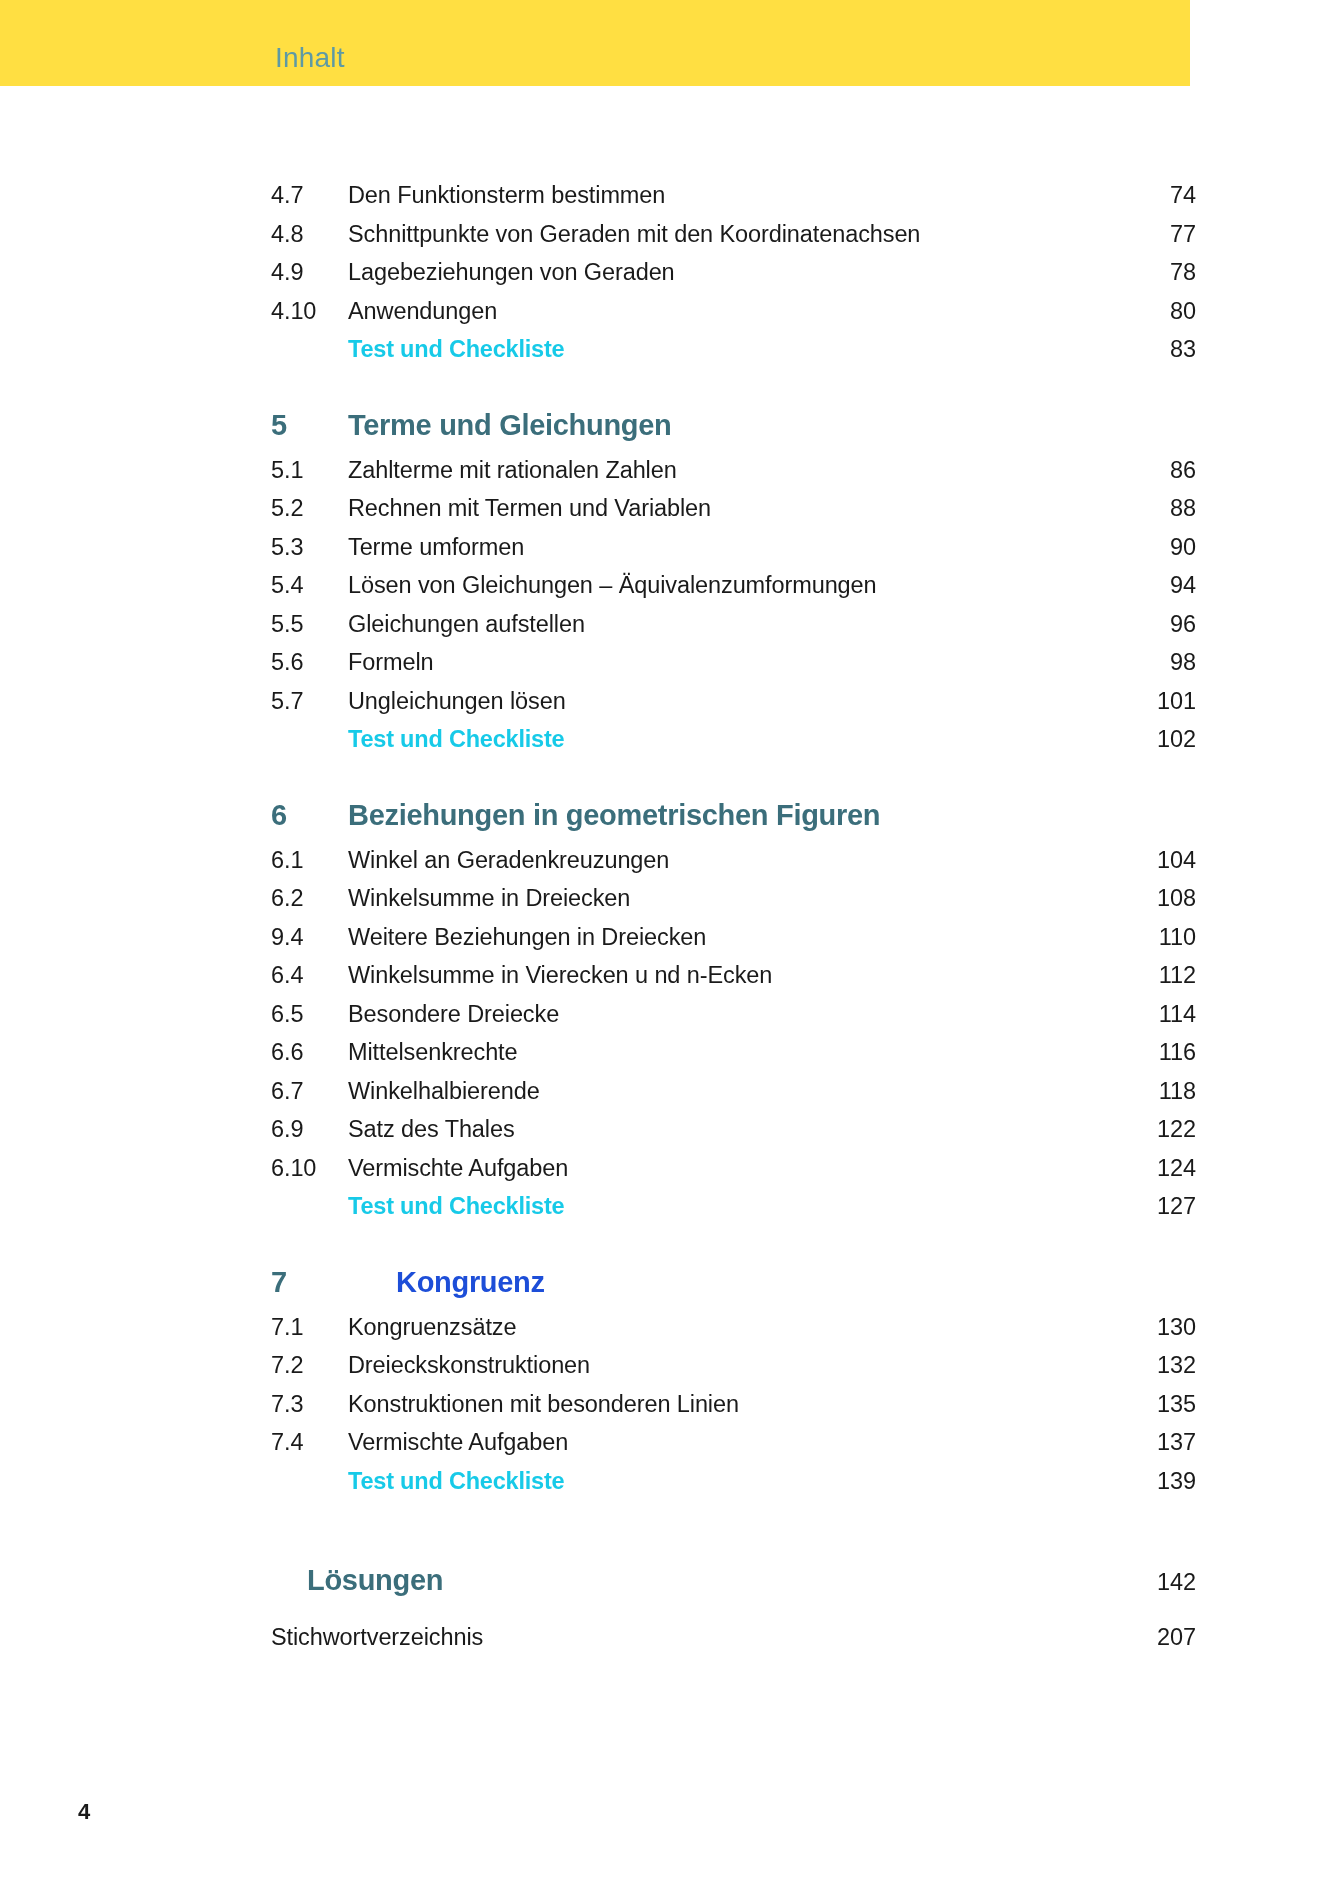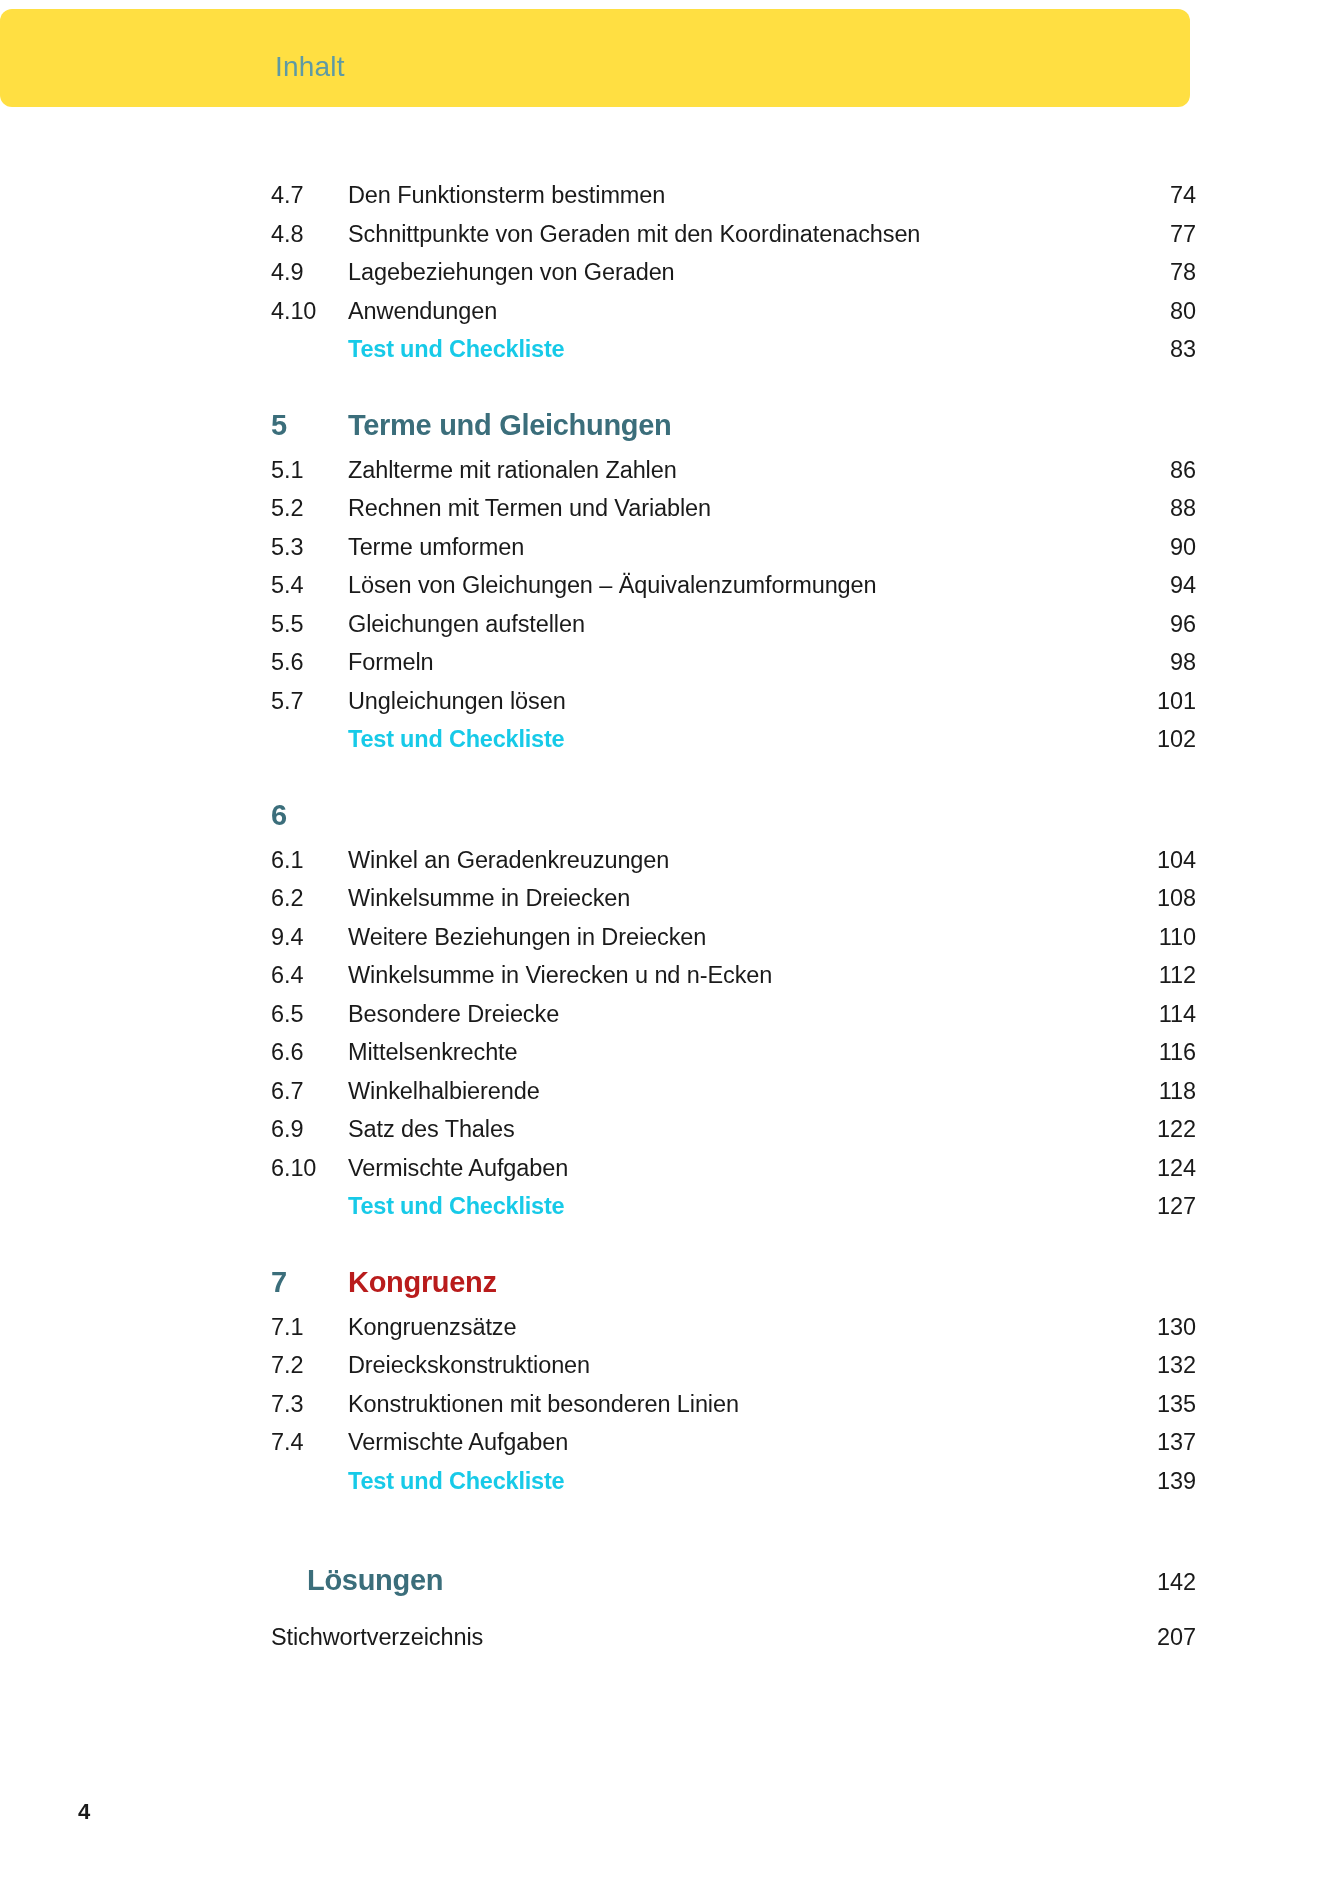--- a/index.html
+++ b/index.html
@@ -18,25 +18,24 @@
     width: 1339px;
     height: 1890px;
     background: #ffffff;
     overflow: hidden;
   }
 
   
   .header-band {
     position: absolute;
     left: 0;
-    top: 9px;
+    top: 0;
     width: 1190px;
-    height: 98px;
+    height: 86px;
     background: #FFDF42;
-    border-radius: 12px;
   }
   .header-title {
     position: absolute;
     left: 275px;
     top: 44px;
     font-size: 28px;
     font-weight: 400;
     letter-spacing: 0.2px;
     color: #5E9AA4;
     line-height: 1;
@@ -215,20 +214,21 @@
         </div>
         <div class="row test">
           <span class="num" style="color: rgb(23, 202, 232);"></span>
           <span class="title" style="color: rgb(23, 202, 232);">Test und Checkliste</span>
           <span class="page">102</span>
         </div>
       </div>
       <div class="toc-block">
         <div class="row chapter">
           <span class="num" style="color: rgb(59, 110, 123);">6</span>
+          <span class="title" style="color: rgb(59, 110, 123);">Beziehungen in geometrischen Figuren</span>
           <span class="page"></span>
         </div>
         <div class="row entry">
           <span class="num">6.1</span>
           <span class="title">Winkel an Geradenkreuzungen</span>
           <span class="page">104</span>
         </div>
         <div class="row entry">
           <span class="num">6.2</span>
           <span class="title">Winkelsumme in Dreiecken</span>
@@ -271,21 +271,21 @@
         </div>
         <div class="row test">
           <span class="num" style="color: rgb(23, 202, 232);"></span>
           <span class="title" style="color: rgb(23, 202, 232);">Test und Checkliste</span>
           <span class="page">127</span>
         </div>
       </div>
       <div class="toc-block">
         <div class="row chapter">
           <span class="num" style="color: rgb(59, 110, 123);">7</span>
-          <span class="title" style="color: #b91c1c;">Kongruenz</span>
+          <span class="title" style="color: #1d4ed8; margin-left: 48px;">Kongruenz</span>
           <span class="page"></span>
         </div>
         <div class="row entry">
           <span class="num">7.1</span>
           <span class="title">Kongruenzsätze</span>
           <span class="page">130</span>
         </div>
         <div class="row entry">
           <span class="num">7.2</span>
           <span class="title">Dreieckskonstruktionen</span>

